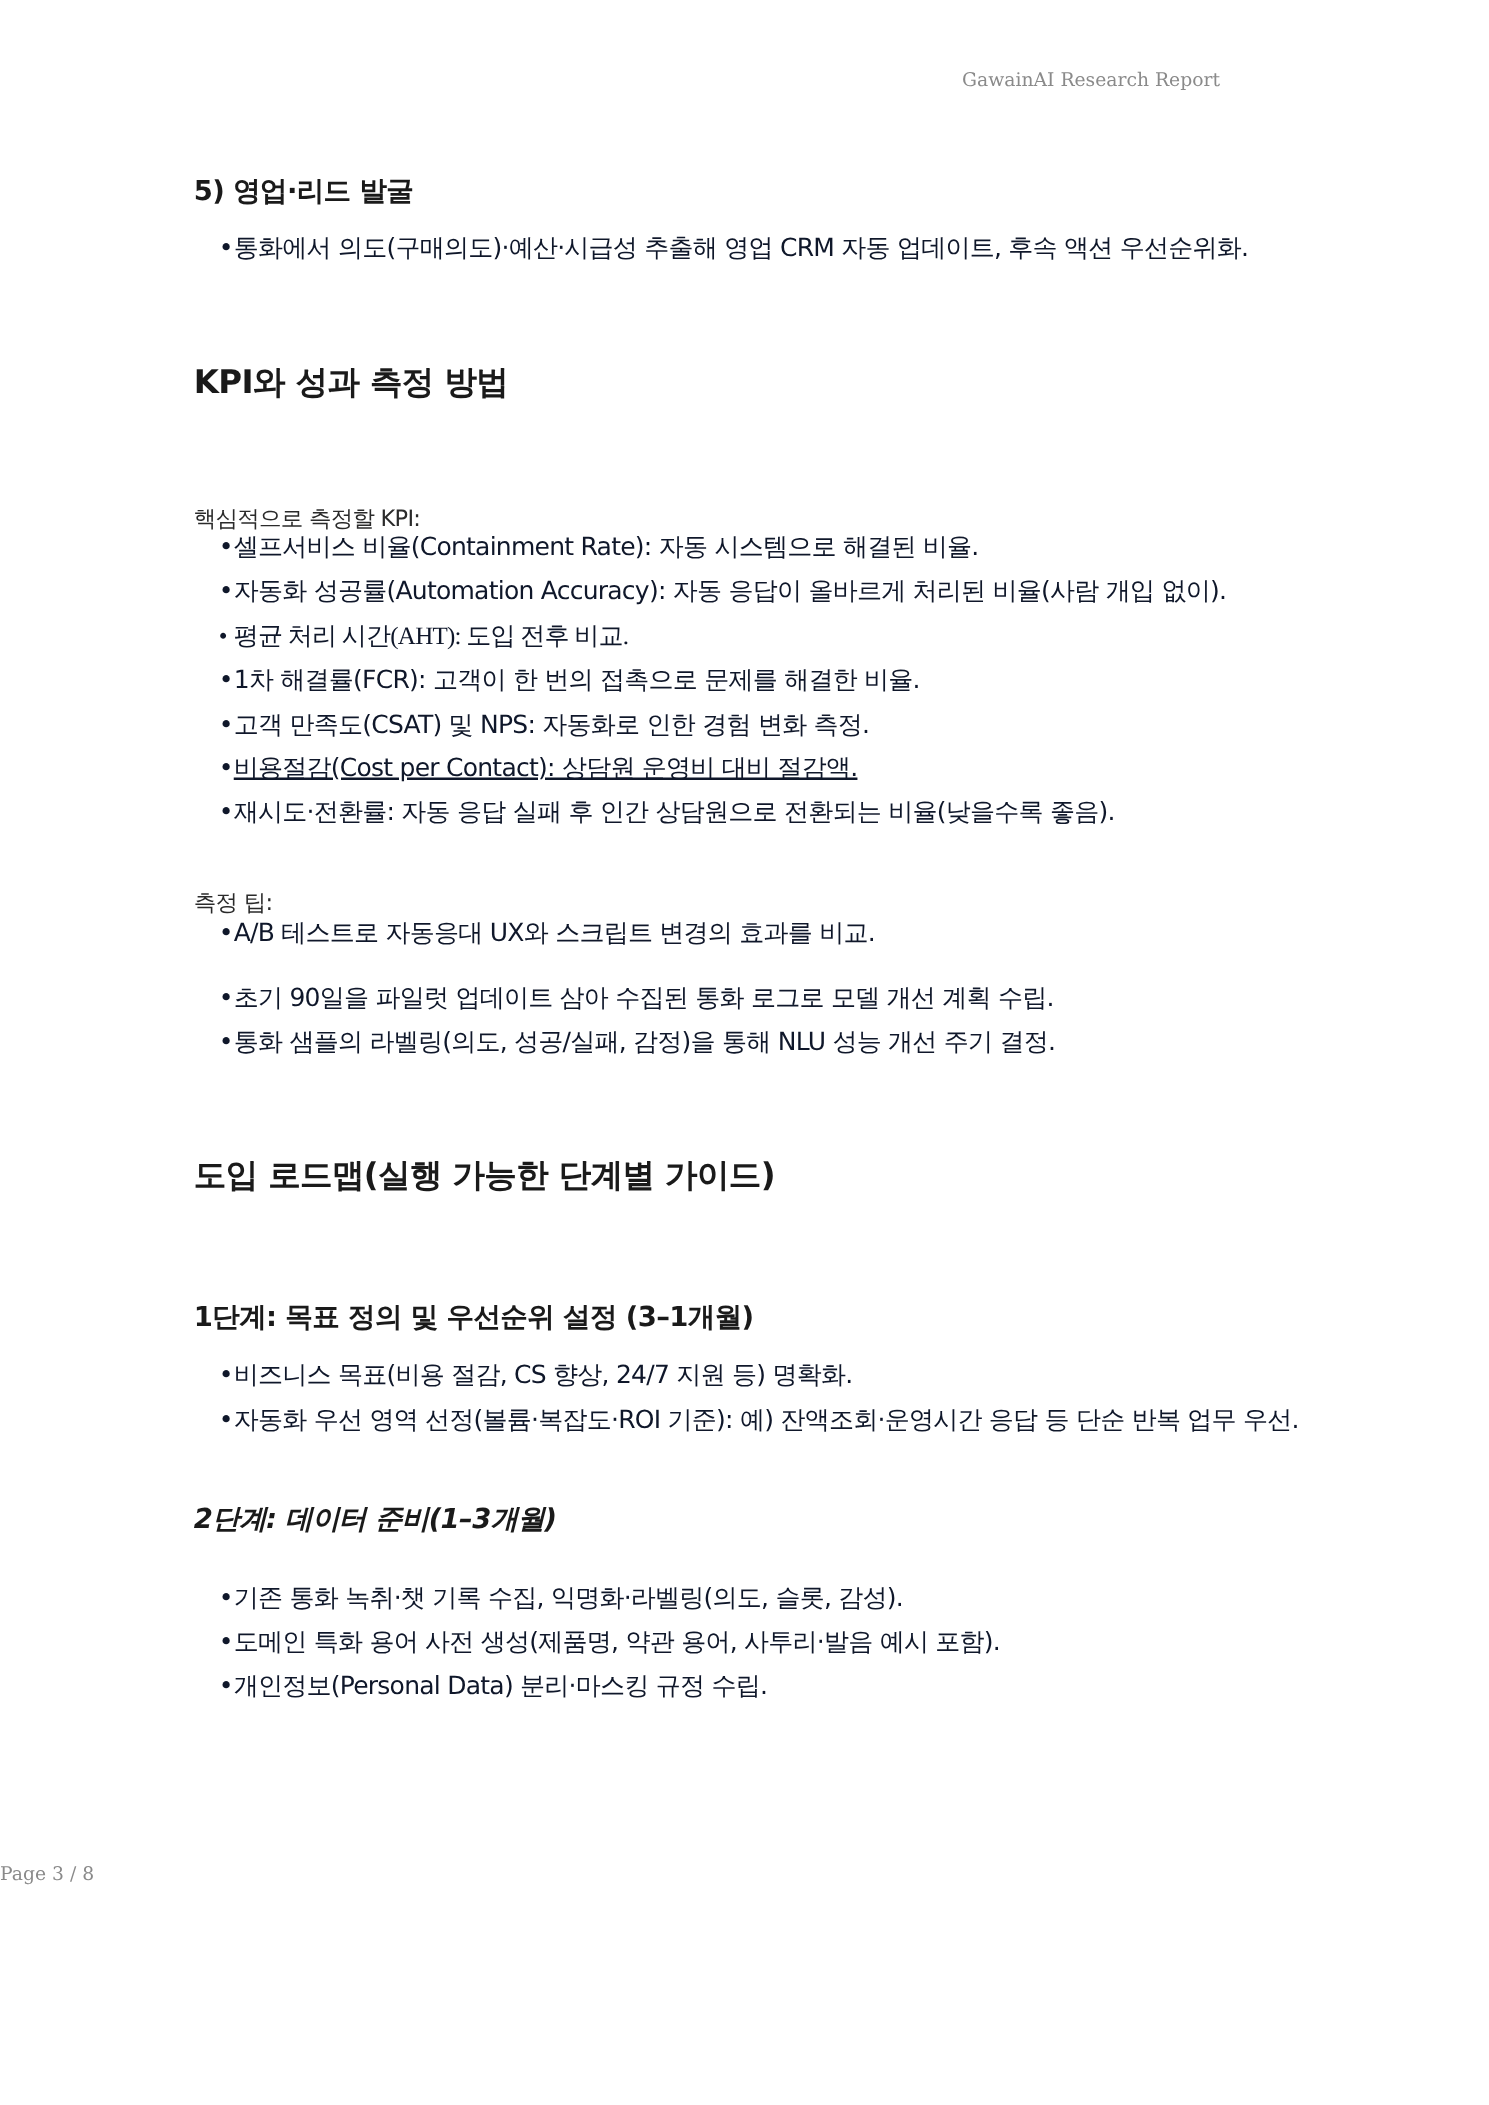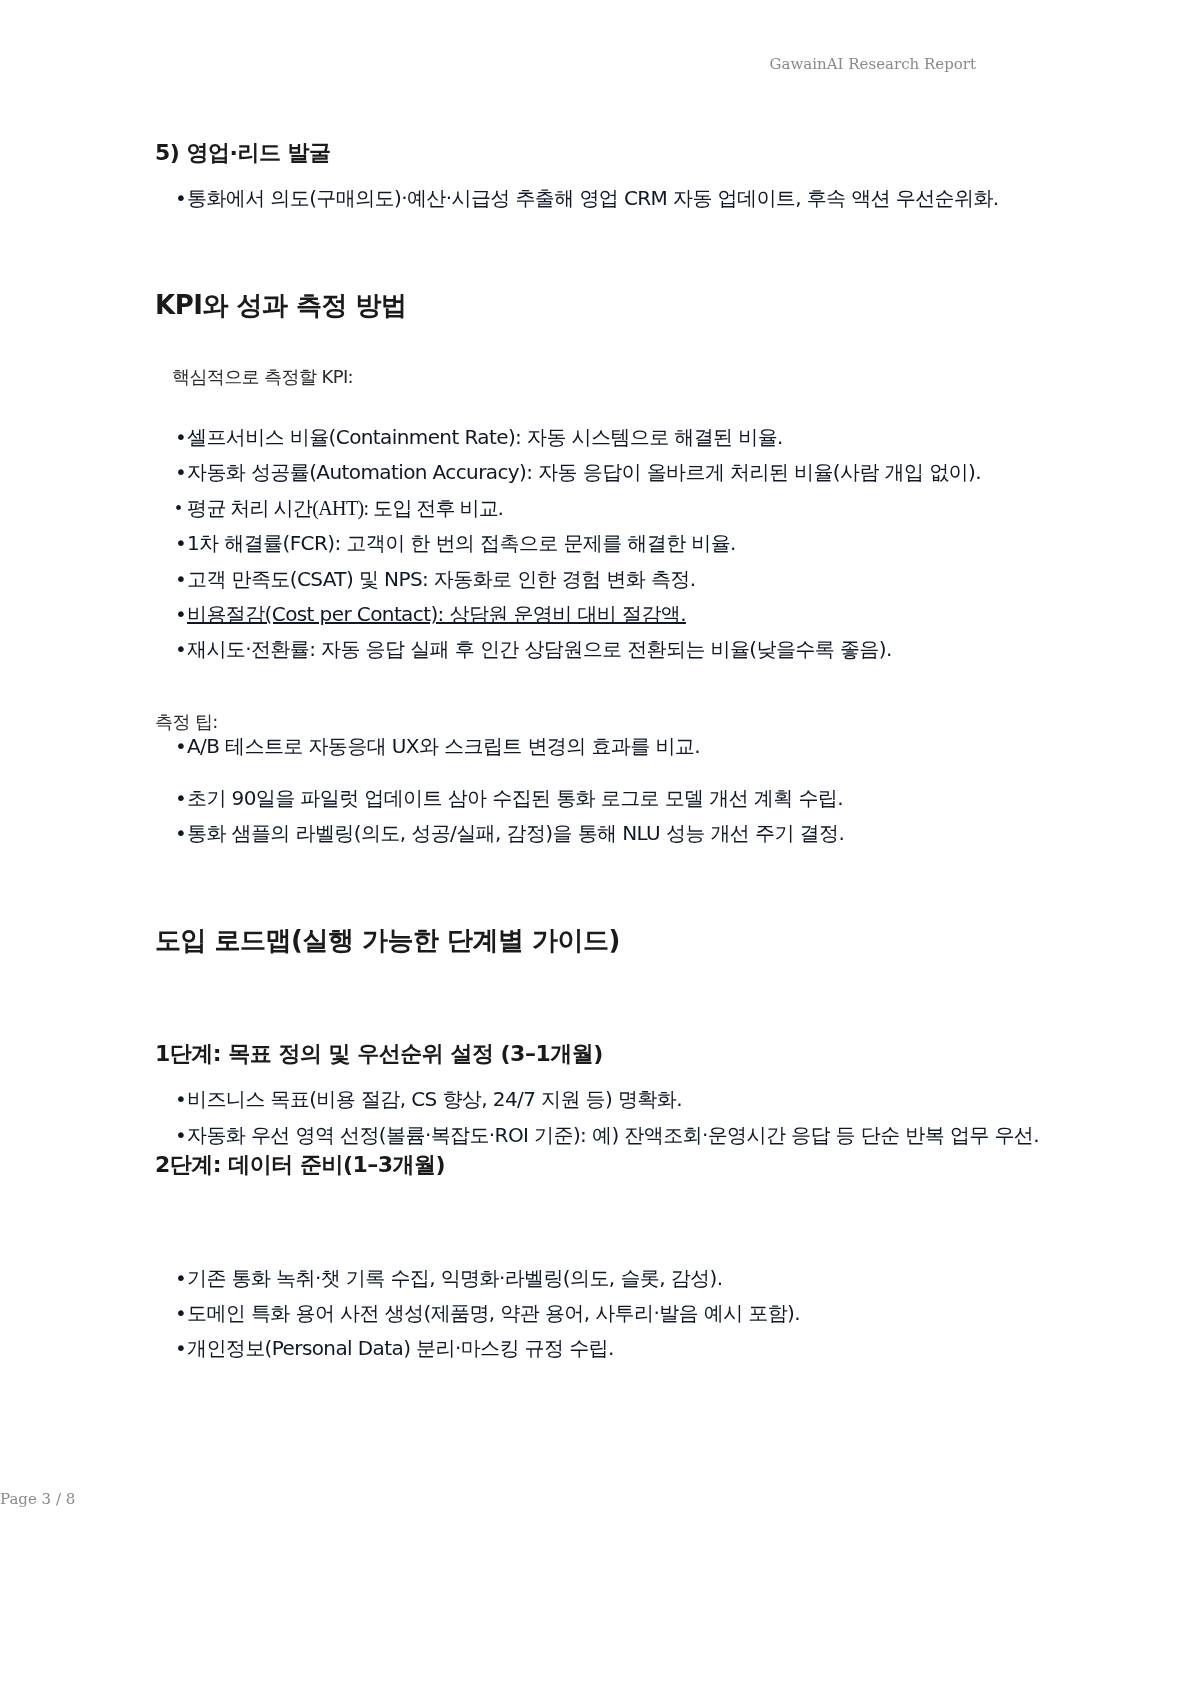--- a/index.html
+++ b/index.html
@@ -18,39 +18,39 @@
 </style>
 </head>
 <body>
 
 <div class="header">GawainAI Research Report</div>
 
 <div class="abs h3" style="top:138px;text-align:right;">5) 영업·리드 발굴</div>
 <div class="abs li" style="top:185px;"><span class="bullet">•</span><span>통화에서 의도(구매의도)·예산·시급성 추출해 영업 CRM 자동 업데이트, 후속 액션 우선순위화.</span></div>
 
 <div class="abs h2" style="top:288px;">KPI와 성과 측정 방법</div>
-<div class="abs p" style="top:365px;margin-left:17px;">핵심적으로 측정할 KPI:</div>
+<div class="abs p" style="top:403px;">핵심적으로 측정할 KPI:</div>
 
 <div class="abs li" style="top:424px;"><span class="bullet">•</span><span>셀프서비스 비율(Containment Rate): 자동 시스템으로 해결된 비율.</span></div>
 <div class="abs li" style="top:459px;"><span class="bullet">•</span><span>자동화 성공률(Automation Accuracy): 자동 응답이 올바르게 처리된 비율(사람 개입 없이).</span></div>
 <div class="abs li" style="top:495px;font-family:Liberation Serif, serif;"><span class="bullet">•</span><span>평균 처리 시간(AHT): 도입 전후 비교.</span></div>
 <div class="abs li" style="top:530px;"><span class="bullet">•</span><span>1차 해결률(FCR): 고객이 한 번의 접촉으로 문제를 해결한 비율.</span></div>
 <div class="abs li" style="top:566px;"><span class="bullet">•</span><span>고객 만족도(CSAT) 및 NPS: 자동화로 인한 경험 변화 측정.</span></div>
 <div class="abs li" style="top:601px;text-decoration:underline;"><span class="bullet">•</span><span>비용절감(Cost per Contact): 상담원 운영비 대비 절감액.</span></div>
 <div class="abs li" style="top:636px;"><span class="bullet">•</span><span>재시도·전환률: 자동 응답 실패 후 인간 상담원으로 전환되는 비율(낮을수록 좋음).</span></div>
 
 <div class="abs p" style="top:710px;">측정 팁:</div>
 <div class="abs li" style="top:714px;margin-top:19px;"><span class="bullet">•</span><span>A/B 테스트로 자동응대 UX와 스크립트 변경의 효과를 비교.</span></div>
 <div class="abs li" style="top:785px;"><span class="bullet">•</span><span>초기 90일을 파일럿 업데이트 삼아 수집된 통화 로그로 모델 개선 계획 수립.</span></div>
 <div class="abs li" style="top:820px;"><span class="bullet">•</span><span>통화 샘플의 라벨링(의도, 성공/실패, 감정)을 통해 NLU 성능 개선 주기 결정.</span></div>
 
 <div class="abs h2" style="top:923px;">도입 로드맵(실행 가능한 단계별 가이드)</div>
 
 <div class="abs h3" style="top:1039px;">1단계: 목표 정의 및 우선순위 설정 (3–1개월)</div>
 <div class="abs li" style="top:1086px;"><span class="bullet">•</span><span>비즈니스 목표(비용 절감, CS 향상, 24/7 지원 등) 명확화.</span></div>
 <div class="abs li" style="top:1122px;"><span class="bullet">•</span><span>자동화 우선 영역 선정(볼륨·복잡도·ROI 기준): 예) 잔액조회·운영시간 응답 등 단순 반복 업무 우선.</span></div>
 
-<div class="abs h3" style="top:1150px;">2단계: 데이터 준비(1–3개월)</div>
+<div class="abs h3" style="top:1200px;font-style:italic;">2단계: 데이터 준비(1–3개월)</div>
 <div class="abs li" style="top:1265px;"><span class="bullet">•</span><span>기존 통화 녹취·챗 기록 수집, 익명화·라벨링(의도, 슬롯, 감성).</span></div>
 <div class="abs li" style="top:1300px;"><span class="bullet">•</span><span>도메인 특화 용어 사전 생성(제품명, 약관 용어, 사투리·발음 예시 포함).</span></div>
 <div class="abs li" style="top:1335px;"><span class="bullet">•</span><span>개인정보(Personal Data) 분리·마스킹 규정 수립.</span></div>
 
 <div class="footer">Page 3 / 8</div>
 
 </body></html>

